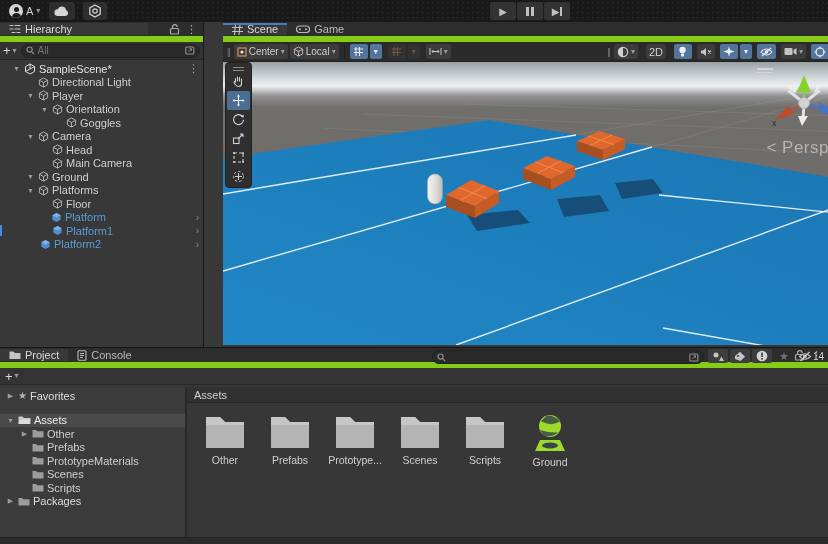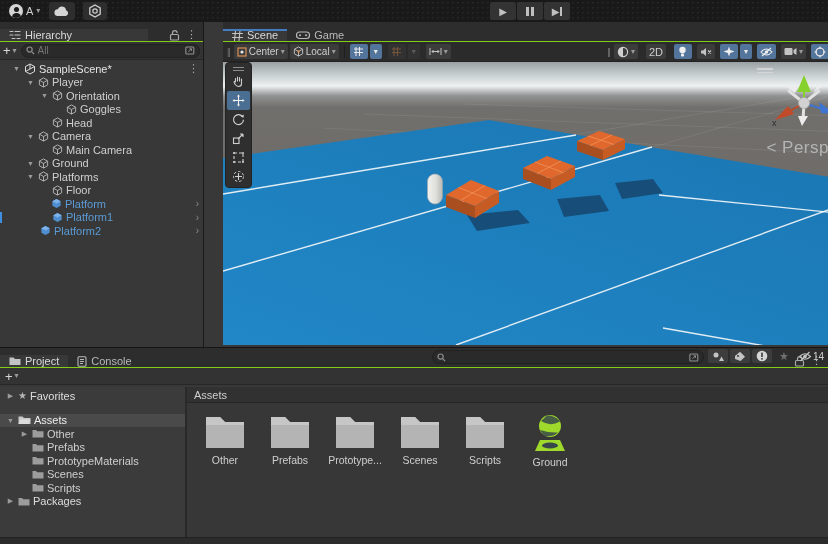--- a/index.html
+++ b/index.html
@@ -21,21 +21,21 @@
   .avatar-circle::after { content:""; position:absolute; left:2.5px; top:8.5px; width:9px; height:6px; border-radius:5px 5px 0 0; background:#191919; }
   .caret { font-size:8px; color:#9a9a9a; line-height:1; }
   .playbar { position:absolute; left:490px; top:2px; display:flex; gap:1px; }
   .play-btn { width:26px; height:18px; background:#333333; border-radius:2px; display:flex; align-items:center; justify-content:center; color:#c0c0c0; }
   .pause-bars { display:flex; gap:2px; }
   .pause-bars i { display:block; width:3px; height:9px; background:#c0c0c0; }
   .step-wrap { display:flex; align-items:center; gap:1px; }
   .step-bar { display:block; width:2px; height:9px; background:#c0c0c0; }
 
   
-  .tabbar { height:20px; background:#2d2d2d; display:flex; align-items:flex-end; position:relative; border-bottom:1px solid #84cc16; }
+  .tabbar { height:20px; background:#2d2d2d; display:flex; align-items:center; position:relative; border-bottom:6px solid #84cc16; }
   .tab { padding:0 9px; display:flex; align-items:center; gap:4px; color:#b9b9b9; background:#2d2d2d; position:relative; }
   .tab.active { background:#383838; color:#dadada; }
   .tab.active.blue-top::before { content:""; position:absolute; left:0; top:0; right:0; height:2px; background:#437cc0; }
   .tabbar-right { margin-left:auto; display:flex; align-items:center; gap:6px; padding-right:6px; color:#a8a8a8; }
   .kebab { font-size:11px; color:#b5b5b5; letter-spacing:0; }
   .minitoolbar { height:18px; background:#333333; border-bottom:1px solid #262626; display:flex; align-items:center; padding:0 3px; gap:4px; }
   .searchpill { height:14px; background:#2a2a2a; border:1px solid #212121; border-radius:8px;
     display:flex; align-items:center; padding:0 4px; gap:3px; flex:1; }
   .searchpill input { flex:1; background:transparent; border:none; outline:none; color:#9a9a9a; font-size:10px; font-family:inherit; min-width:10px; }
 
@@ -174,52 +174,58 @@
     </div>
     <div style="padding-top:2px">
       <div class="trow" style="padding-left:12px">
         <span class="arr">▼</span>
         <svg width="12" height="12" viewBox="0 0 12 12">
             <path d="M6 1 L10.5 3.5 V8.5 L6 11 L1.5 8.5 V3.5 Z M6 1 V6 M6 6 L10.5 3.5 M6 6 L1.5 8.5" fill="none" stroke="#dcdcdc" stroke-width="1"></path>
           </svg>
         <span class="lbl" style="color:#e4e4e4">SampleScene*</span>
         <span class="row-kebab kebab">⋮</span>
       </div>
+      <div class="trow" style="padding-left:38px">
+        <svg width="11" height="11" viewBox="0 0 12 12">
+            <path d="M6 1 L10.5 3.5 V8.5 L6 11 L1.5 8.5 V3.5 Z M6 6 L10.5 3.5 M6 6 L1.5 3.5 M6 6 V11" fill="none" stroke="#b9b9b9" stroke-width="1"></path>
+          </svg>
+        <span class="lbl">Directional Light</span>
+      </div>
       <div class="trow" style="padding-left:26px">
         <span class="arr">▼</span>
         <svg width="11" height="11" viewBox="0 0 12 12">
             <path d="M6 1 L10.5 3.5 V8.5 L6 11 L1.5 8.5 V3.5 Z M6 6 L10.5 3.5 M6 6 L1.5 3.5 M6 6 V11" fill="none" stroke="#b9b9b9" stroke-width="1"></path>
           </svg>
         <span class="lbl">Player</span>
       </div>
       <div class="trow" style="padding-left:40px">
         <span class="arr">▼</span>
         <svg width="11" height="11" viewBox="0 0 12 12">
             <path d="M6 1 L10.5 3.5 V8.5 L6 11 L1.5 8.5 V3.5 Z M6 6 L10.5 3.5 M6 6 L1.5 3.5 M6 6 V11" fill="none" stroke="#b9b9b9" stroke-width="1"></path>
           </svg>
         <span class="lbl">Orientation</span>
       </div>
       <div class="trow" style="padding-left:66px">
         <svg width="11" height="11" viewBox="0 0 12 12">
             <path d="M6 1 L10.5 3.5 V8.5 L6 11 L1.5 8.5 V3.5 Z M6 6 L10.5 3.5 M6 6 L1.5 3.5 M6 6 V11" fill="none" stroke="#b9b9b9" stroke-width="1"></path>
           </svg>
         <span class="lbl">Goggles</span>
       </div>
-      <div class="trow" style="padding-left:52px">
-        <svg width="11" height="11" viewBox="0 0 12 12">
-            <path d="M6 1 L10.5 3.5 V8.5 L6 11 L1.5 8.5 V3.5 Z M6 6 L10.5 3.5 M6 6 L1.5 3.5 M6 6 V11" fill="none" stroke="#b9b9b9" stroke-width="1"></path>
-          </svg>
-        <span class="lbl">Head</span>
-      </div>
       <div class="trow" style="padding-left:26px">
         <span class="arr">▼</span>
         <svg width="11" height="11" viewBox="0 0 12 12">
             <path d="M6 1 L10.5 3.5 V8.5 L6 11 L1.5 8.5 V3.5 Z M6 6 L10.5 3.5 M6 6 L1.5 3.5 M6 6 V11" fill="none" stroke="#b9b9b9" stroke-width="1"></path>
           </svg>
         <span class="lbl">Camera</span>
+      </div>
+      <div class="trow" style="padding-left:52px">
+        <svg width="11" height="11" viewBox="0 0 12 12">
+            <path d="M6 1 L10.5 3.5 V8.5 L6 11 L1.5 8.5 V3.5 Z M6 6 L10.5 3.5 M6 6 L1.5 3.5 M6 6 V11" fill="none" stroke="#b9b9b9" stroke-width="1"></path>
+          </svg>
+        <span class="lbl">Head</span>
       </div>
       <div class="trow" style="padding-left:52px">
         <svg width="11" height="11" viewBox="0 0 12 12">
             <path d="M6 1 L10.5 3.5 V8.5 L6 11 L1.5 8.5 V3.5 Z M6 6 L10.5 3.5 M6 6 L1.5 3.5 M6 6 V11" fill="none" stroke="#b9b9b9" stroke-width="1"></path>
           </svg>
         <span class="lbl">Main Camera</span>
       </div>
       <div class="trow" style="padding-left:26px">
         <span class="arr">▼</span>
         <svg width="11" height="11" viewBox="0 0 12 12">

